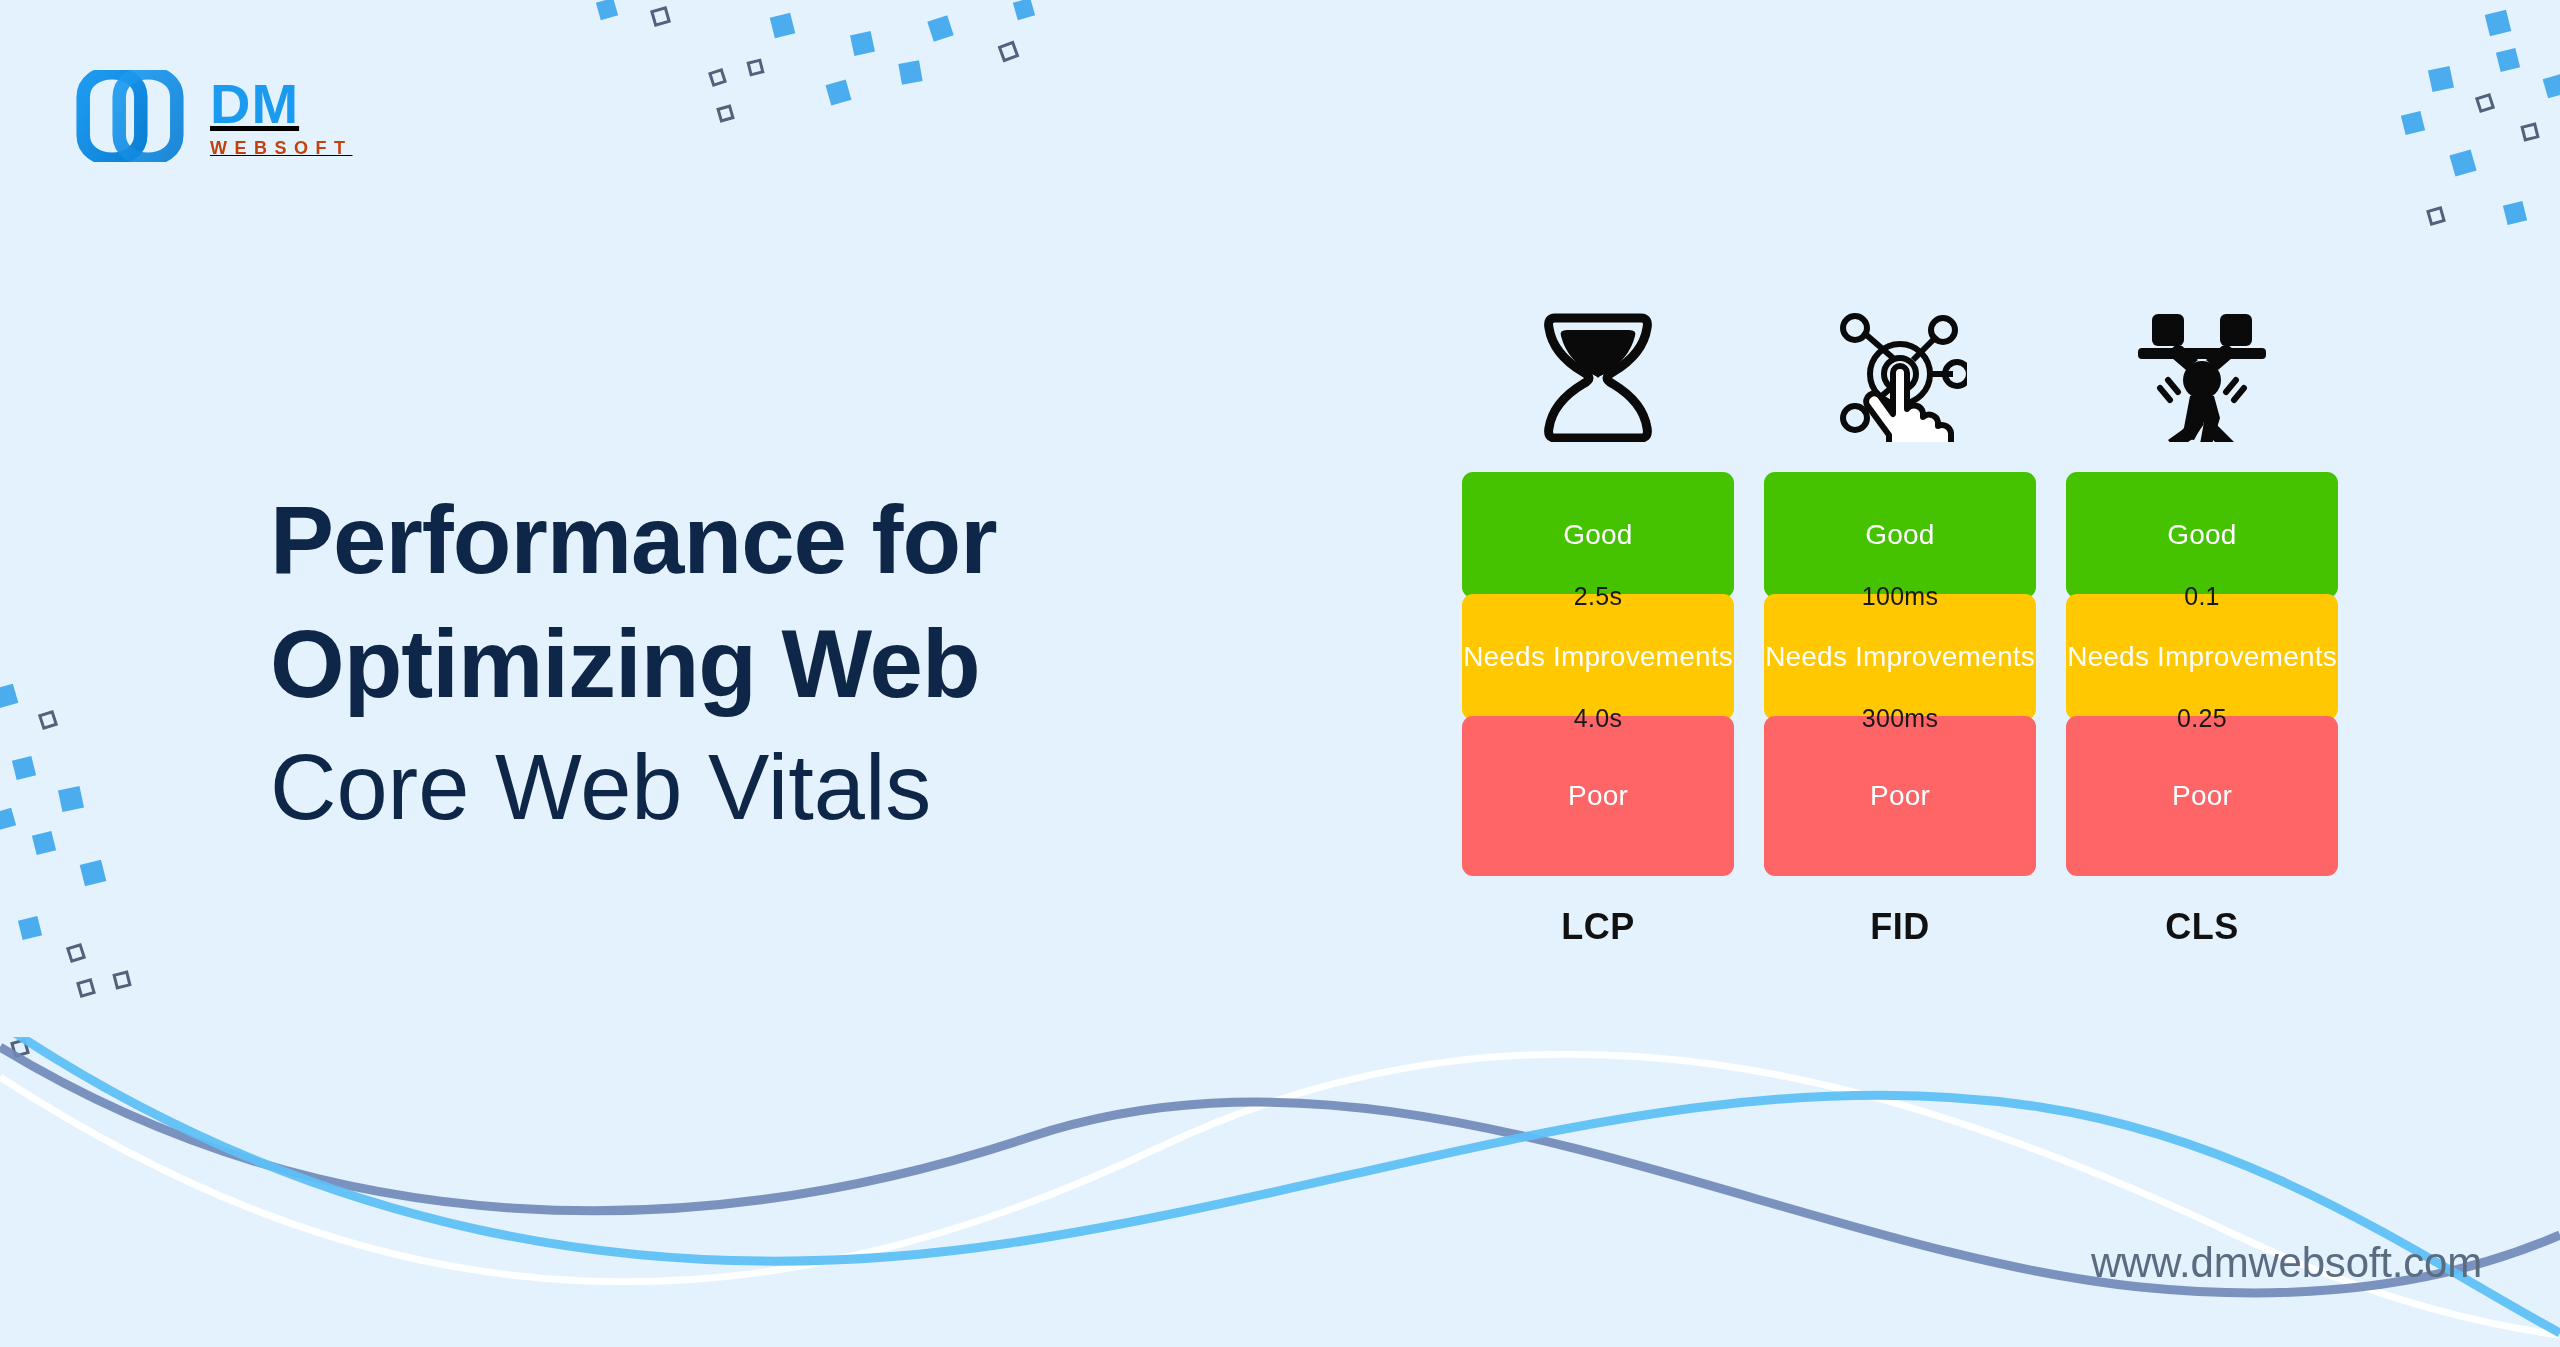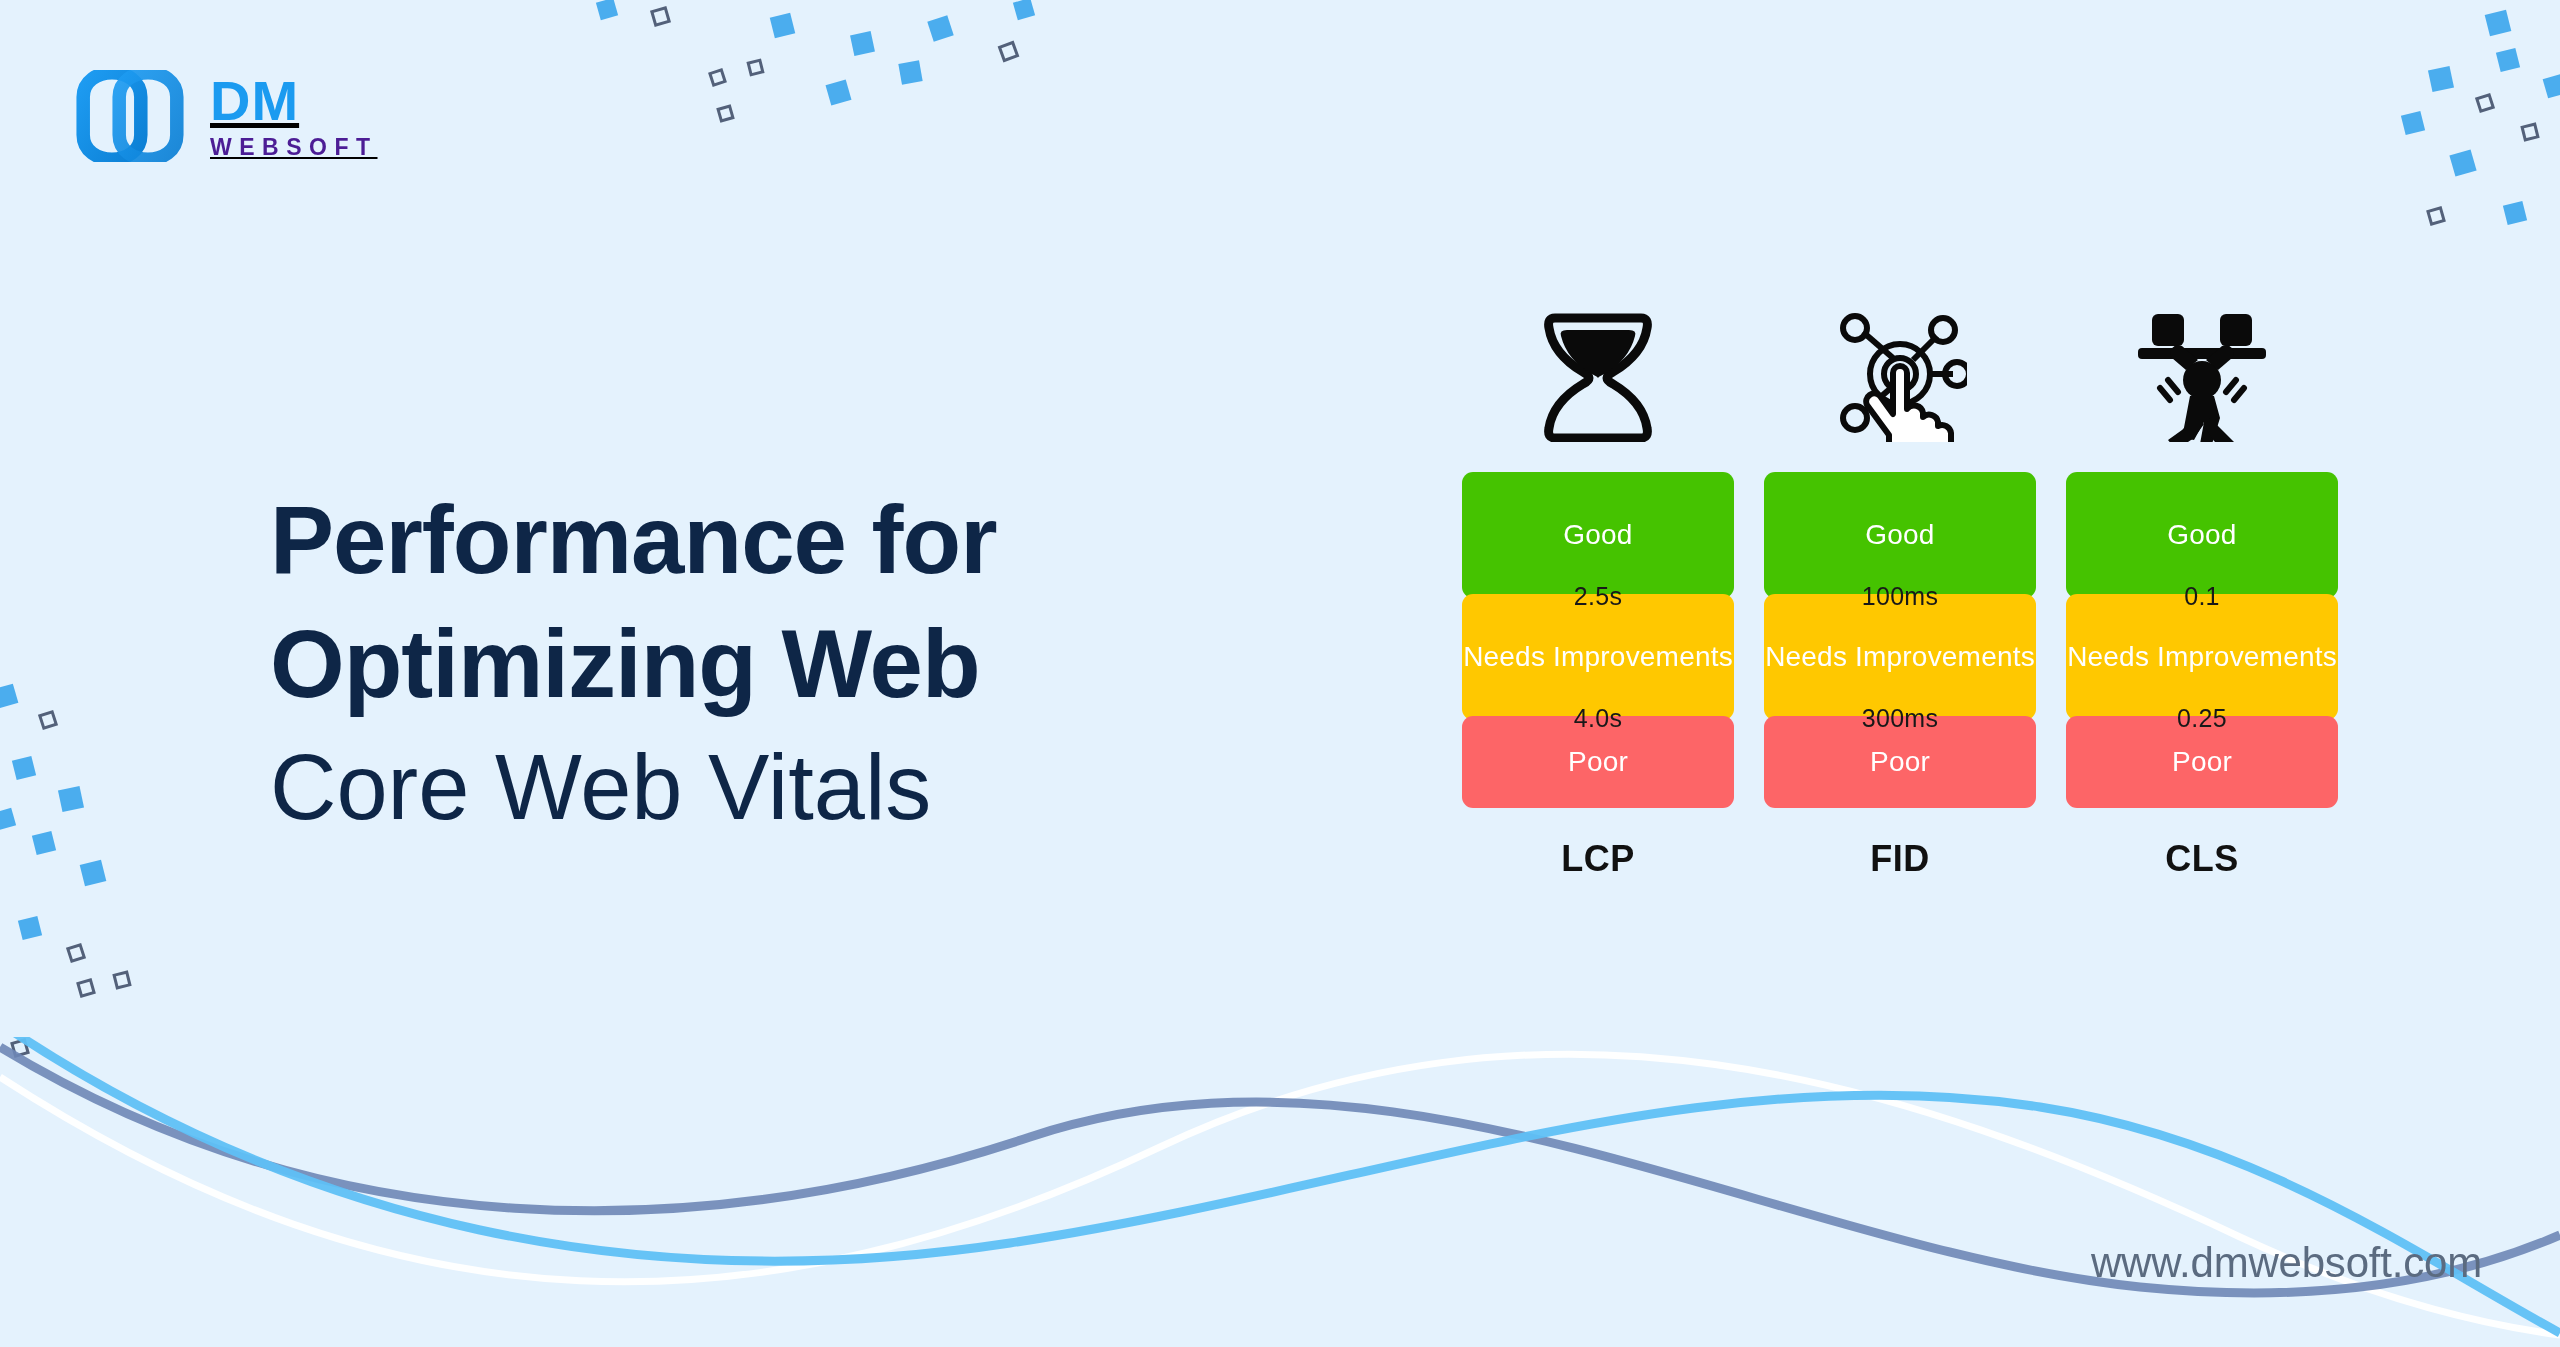--- a/index.html
+++ b/index.html
@@ -24,21 +24,21 @@
 
   
   #logo { position:absolute; left:76px; top:70px; display:flex; align-items:center; gap:26px;text-decoration:underline; }
   #logo-mark { width:108px; height:92px; display:block; }
   #logo-words { display:flex; flex-direction:column; justify-content:center; }
   #logo-dm {
     font-size:56px; font-weight:700; color:#1B9BF0;
     letter-spacing:1px; line-height:1; font-family:"Liberation Sans", sans-serif;
   }
   #logo-sub {
-    font-size:23px; font-weight:700; color:#4c1d95;
+    font-size:18px; font-weight:700; color:#c2410c;
     letter-spacing:7.5px; margin-top:7px; line-height:1;
   }
 
   
   #headline { position:absolute; left:270px; top:478px; width:1100px; }
   .hl-bold {
     font-size:96px; font-weight:700; color:#0E2647;
     line-height:1.29; letter-spacing:-1px;
     font-family:"Liberation Sans", sans-serif;
   }
@@ -57,21 +57,21 @@
   .bars { position:relative; width:272px; }
   .bar {
     width:272px; border-radius:11px;
     display:flex; align-items:center; justify-content:center;
     text-align:center; color:#FFFFFF;
     font-size:28px; font-weight:400; line-height:1.22;
     letter-spacing:0.2px;
   }
   .bar.good  { height:126px; background:#45C300; }
   .bar.needs { height:126px; background:#FFC800; margin-top:-4px; }
-  .bar.poor  { height:92px; background:#FD6567; margin-top:-4px; }
+  .bar.poor  { height:160px; background:#FD6567; margin-top:-4px; }
 
   .threshold {
     position:absolute; left:0; width:272px; text-align:center;
     font-size:25px; font-weight:400; color:#181818;
     letter-spacing:0.3px; z-index:3;
   }
   .threshold.t1 { top:110px; }
   .threshold.t2 { top:232px; }
 
   .metric-label {

